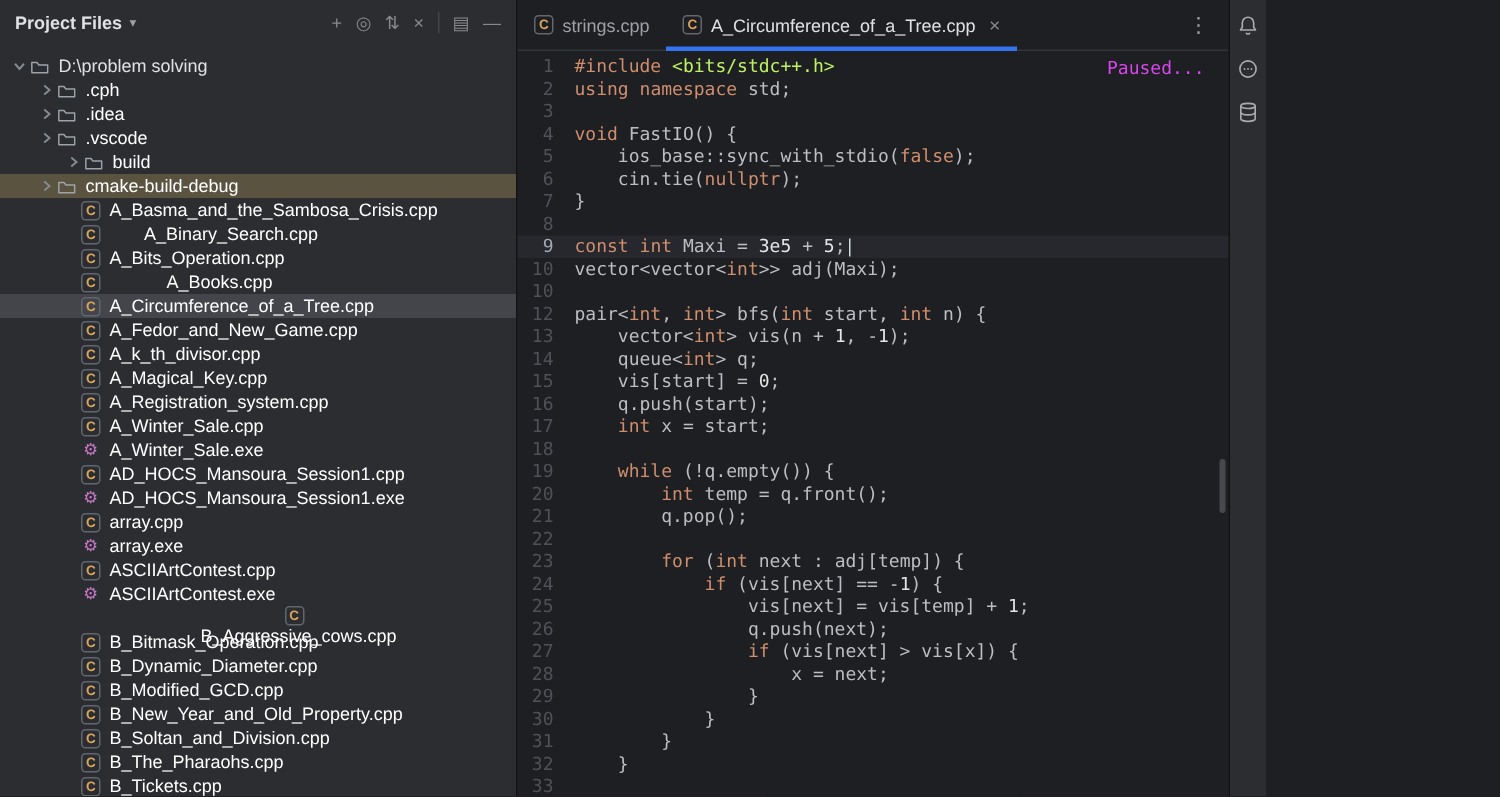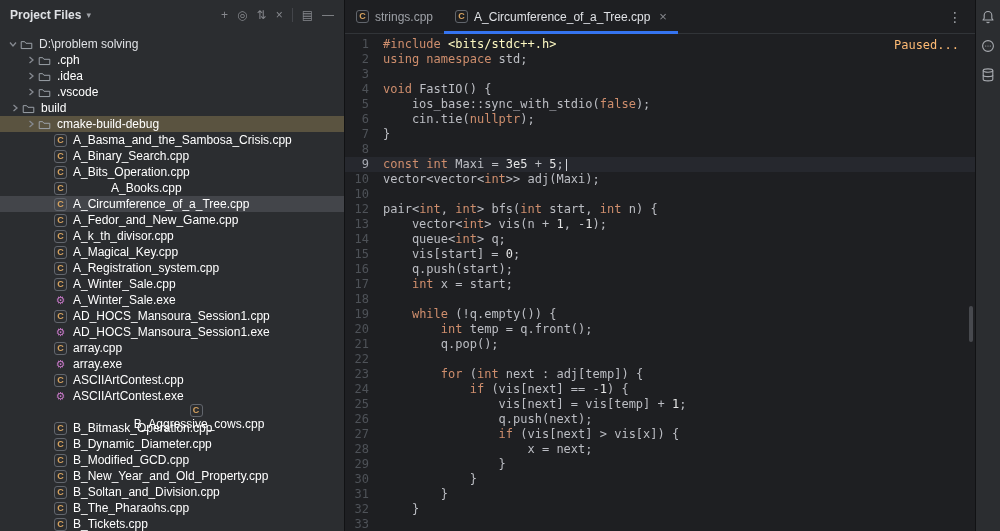--- a/index.html
+++ b/index.html
@@ -1,17 +1,17 @@
 <!DOCTYPE html>
 <html><head>
 <meta charset="utf-8">
 <style>
   *{margin:0;padding:0;box-sizing:border-box}
   html,body{width:1000px;height:531px;overflow:hidden;background:#1e1f22}
-  .app{display:flex;width:1000px;height:531px;font-family:"Liberation Sans","DejaVu Sans",sans-serif;font-size:12px;color:#bcbec4}
+  .app{display:flex;width:844px;height:531px;font-family:"Liberation Sans","DejaVu Sans",sans-serif;font-size:12px;color:#bcbec4}
 
   
   .project-panel{width:345px;min-width:345px;background:#2b2d30;border-right:1px solid #111214;display:flex;flex-direction:column;overflow:hidden}
   .panel-header{height:30px;display:flex;align-items:center;padding:0 10px;flex:none}
   .panel-title-group{display:flex;align-items:center;gap:5px;cursor:pointer}
   .panel-title{font-weight:600;color:#dfe1e5}
   .chev{color:#9da0a6;font-size:9px}
   .panel-toolbar{margin-left:auto;display:flex;align-items:center;gap:9px;color:#87898e}
   .tb-icon{font-size:12px;line-height:1;cursor:pointer}
   .tb-sep{width:1px;height:14px;background:#43454a}
@@ -41,24 +41,24 @@
   .tab-close{color:#87898e;font-size:13px;margin-left:3px}
   .kebab{margin-left:auto;align-self:center;padding-right:13px;color:#9da0a6;font-size:14px;cursor:pointer}
   .code-wrap{flex:1;position:relative;font-family:"DejaVu Sans Mono","Liberation Mono",monospace;font-size:12px;line-height:15px;padding-top:3px;overflow:hidden}
   .code-line{display:flex;height:15px}
   .code-line.current{background:#26282e}
   .ln{width:24px;text-align:right;color:#4e5258;flex:none}
   .current .ln{color:#a8abb3}
   .code-text{white-space:pre;margin-left:14px}
   .tok-kw{color:#cf8e6d}
   .tok-num{color:#e5e5e5}
-  .tok-str{color:#fef9c3}
+  .tok-str{color:#bef264}
   .tok-pl{color:#bcbec4}
   .caret{display:inline-block;width:1.5px;height:12px;background:#d4d7dc;vertical-align:middle;margin-left:2px}
-  .paused{position:absolute;top:4px;right:16px;color:#fdba74}
+  .paused{position:absolute;top:4px;right:16px;color:#d946ef}
   .scroll-thumb{position:absolute;right:2px;top:272px;width:4px;height:36px;background:#55585e;border-radius:2px;opacity:.75}
 
   
   .right-strip{width:25px;flex:none;background:#2b2d30;border-left:1px solid #111214;display:flex;flex-direction:column;align-items:center;padding-top:9px;gap:13px}
   .rs-icon{width:16px;height:16px;display:flex;align-items:center;justify-content:center;cursor:pointer}
 </style>
 </head>
 <body>
 
 <div class="app">
@@ -125,21 +125,21 @@
               <polyline points="3.5,2 7,5 3.5,8" fill="none" stroke="#868a91" stroke-width="1.3"></polyline>
             </svg>
           </span>
           <span class="tree-icon">
             <svg width="13" height="13" viewBox="0 0 16 16">
               <path d="M1.5 4.5h4.2l1.6 2h7.2v6.5h-13z" fill="none" stroke="#9da3ab" stroke-width="1.2" stroke-linejoin="round"></path>
             </svg>
           </span>
           <span class="label">.vscode</span>
         </div>
-        <div class="tree-row" style="padding-left: 8px;">
+        <div class="tree-row" style="padding-left: 18px; margin-left: 24px;">
           <span class="tree-chevron">
             <svg width="10" height="10" viewBox="0 0 10 10">
               <polyline points="3.5,2 7,5 3.5,8" fill="none" stroke="#868a91" stroke-width="1.3"></polyline>
             </svg>
           </span>
           <span class="tree-icon">
             <svg width="13" height="13" viewBox="0 0 16 16">
               <path d="M1.5 4.5h4.2l1.6 2h7.2v6.5h-13z" fill="none" stroke="#9da3ab" stroke-width="1.2" stroke-linejoin="round"></path>
             </svg>
           </span>
@@ -155,21 +155,21 @@
             <svg width="13" height="13" viewBox="0 0 16 16">
               <path d="M1.5 4.5h4.2l1.6 2h7.2v6.5h-13z" fill="none" stroke="#9da3ab" stroke-width="1.2" stroke-linejoin="round"></path>
             </svg>
           </span>
           <span class="label">cmake-build-debug</span>
         </div>
         <div class="tree-row" style="padding-left: 54px;">
           <span class="fi fi-cpp"></span>
           <span class="label">A_Basma_and_the_Sambosa_Crisis.cpp</span>
         </div>
-        <div class="tree-row" style="padding-left: 54px;">
+        <div class="tree-row" style="padding-left: 54px; gap: 23px;">
           <span class="fi fi-cpp"></span>
           <span class="label">A_Binary_Search.cpp</span>
         </div>
         <div class="tree-row" style="padding-left: 54px;">
           <span class="fi fi-cpp"></span>
           <span class="label">A_Bits_Operation.cpp</span>
         </div>
         <div class="tree-row" style="padding-left: 54px; gap: 38px;">
           <span class="fi fi-cpp"></span>
           <span class="label">A_Books.cpp</span>

